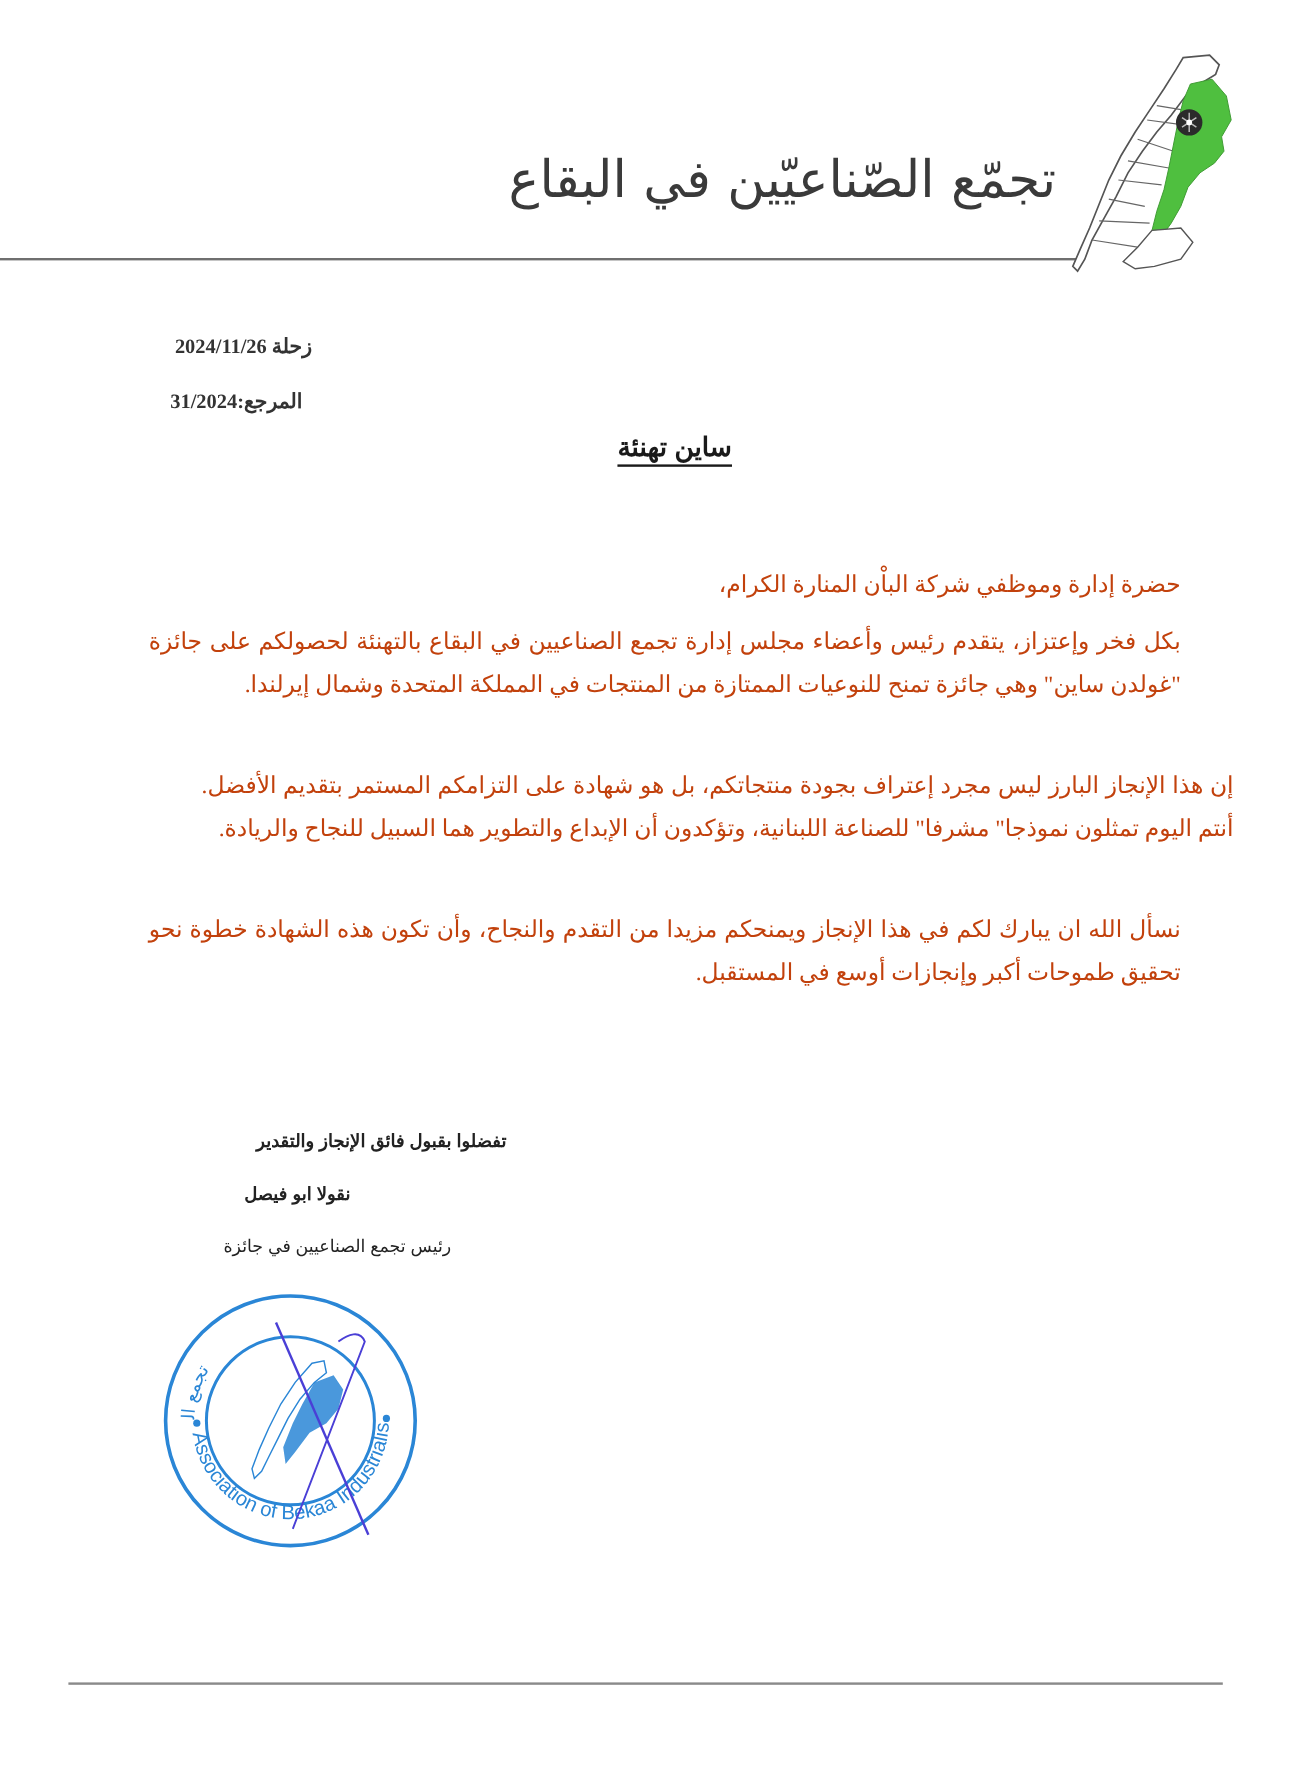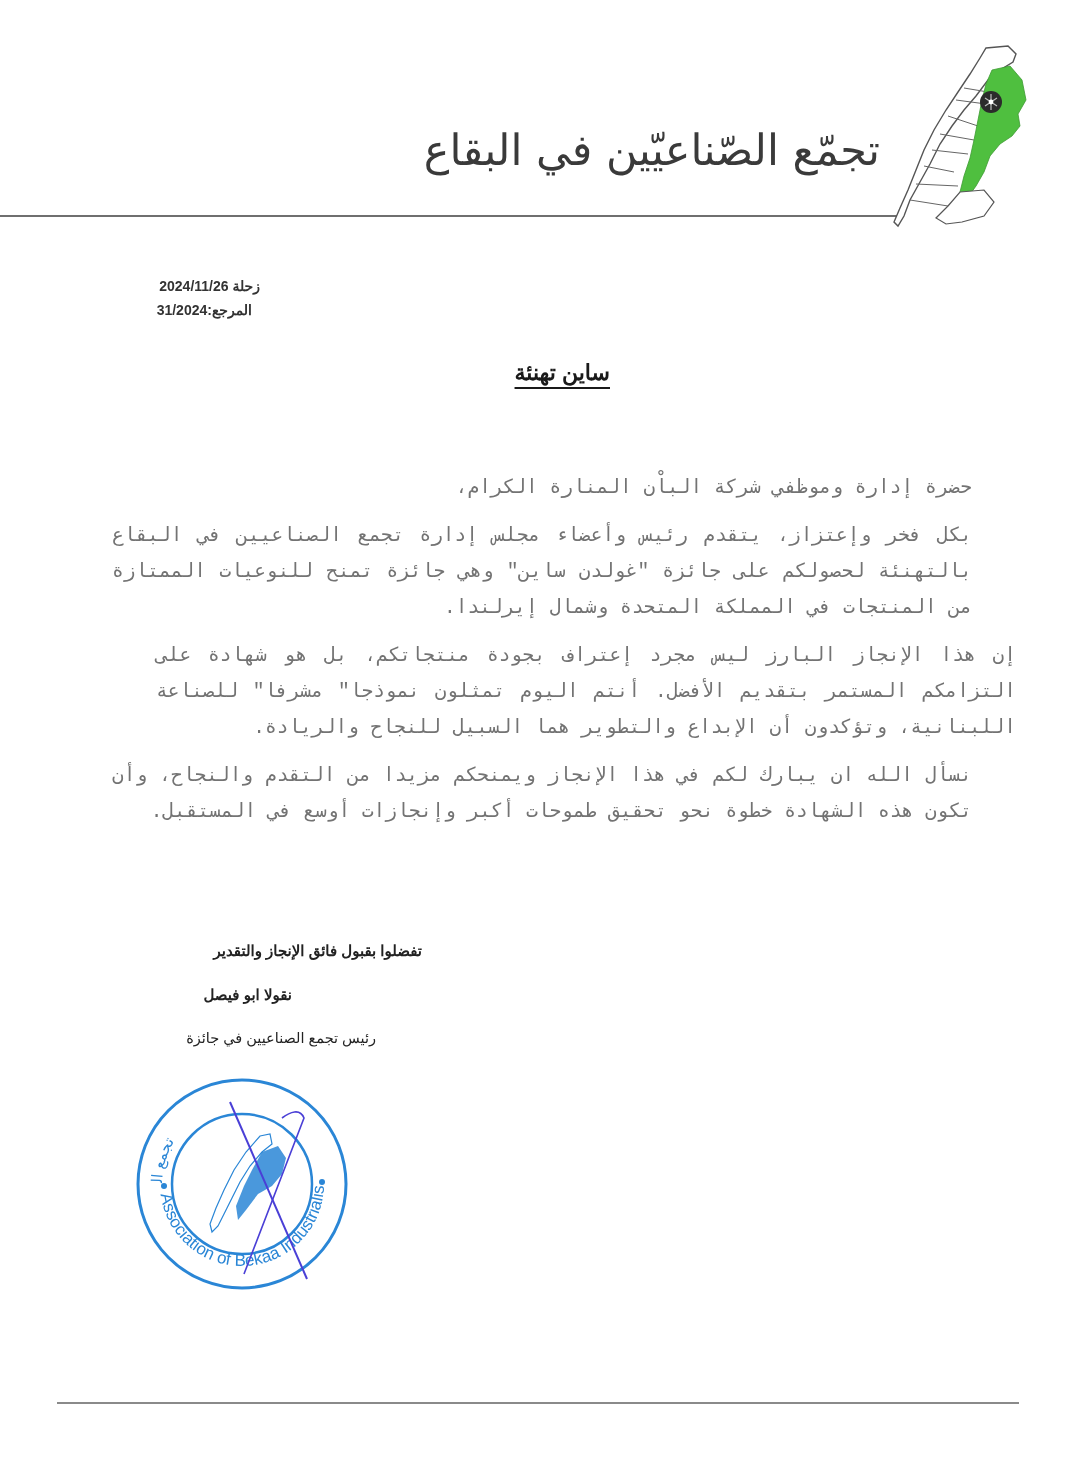--- a/index.html
+++ b/index.html
@@ -11,34 +11,34 @@
     direction: rtl; text-align: right;
     font-family: "DejaVu Serif", serif; font-size: 43px; line-height: 100px;
     color: #3a3a3a; letter-spacing: 2px; font-weight: normal;
   }
   .header-rule {
     position: absolute; left: 0; top: 215px; width: 900px; height: 2px; background: #6f6f6f;
   }
   .map-logo { position: absolute; left: 888px; top: 40px; width: 150px; height: 190px; }
 
   .meta { position: absolute; left: 100px; direction: rtl; text-align: right; width: 160px;
-    font-family: Liberation Sans, sans-serif; font-weight: bold; font-size: 14px; color: #333; }
+    font-family: Liberation Serif, serif; font-weight: bold; font-size: 17px; color: #333; }
   .meta-date { top: 278px; }
-  .meta-ref { top: 302px; width: 152px; }
+  .meta-ref { top: 324px; width: 152px; }
 
   .subject {
     position: absolute; left: 400px; top: 360px; width: 210px; direction: rtl; text-align: right;
     font-family: "Liberation Sans", sans-serif; font-weight: bold; font-size: 22px; color: #1a1a1a;
     text-decoration: underline; text-underline-offset: 7px; text-decoration-thickness: 2px;
   }
 
   .body-text {
-    position: absolute; left: 112px; width: 860px; direction: rtl; text-align: justify;
+    position: absolute; left: 124px; width: 860px; direction: rtl; text-align: justify;
     text-align-last: right;
-    font-family: Liberation Mono, monospace; font-size: 19.5px; line-height: 36px; color: #737373;
+    font-family: Liberation Serif, serif; font-size: 19.5px; line-height: 36px; color: #c2410c;
   }
   .salutation { top: 470px; }
   .para1 { top: 518px; }
   .para2 { top: 638px; margin-left: 44px; }
   .para3 { top: 758px; }
 
   .closing { position: absolute; direction: rtl; text-align: right;
     font-family: "Liberation Sans", sans-serif; font-weight: bold; font-size: 15px; color: #222; }
   .closing-line { left: 110px; top: 942px; width: 312px; }
   .signer-name { left: 150px; top: 986px; width: 142px; }

